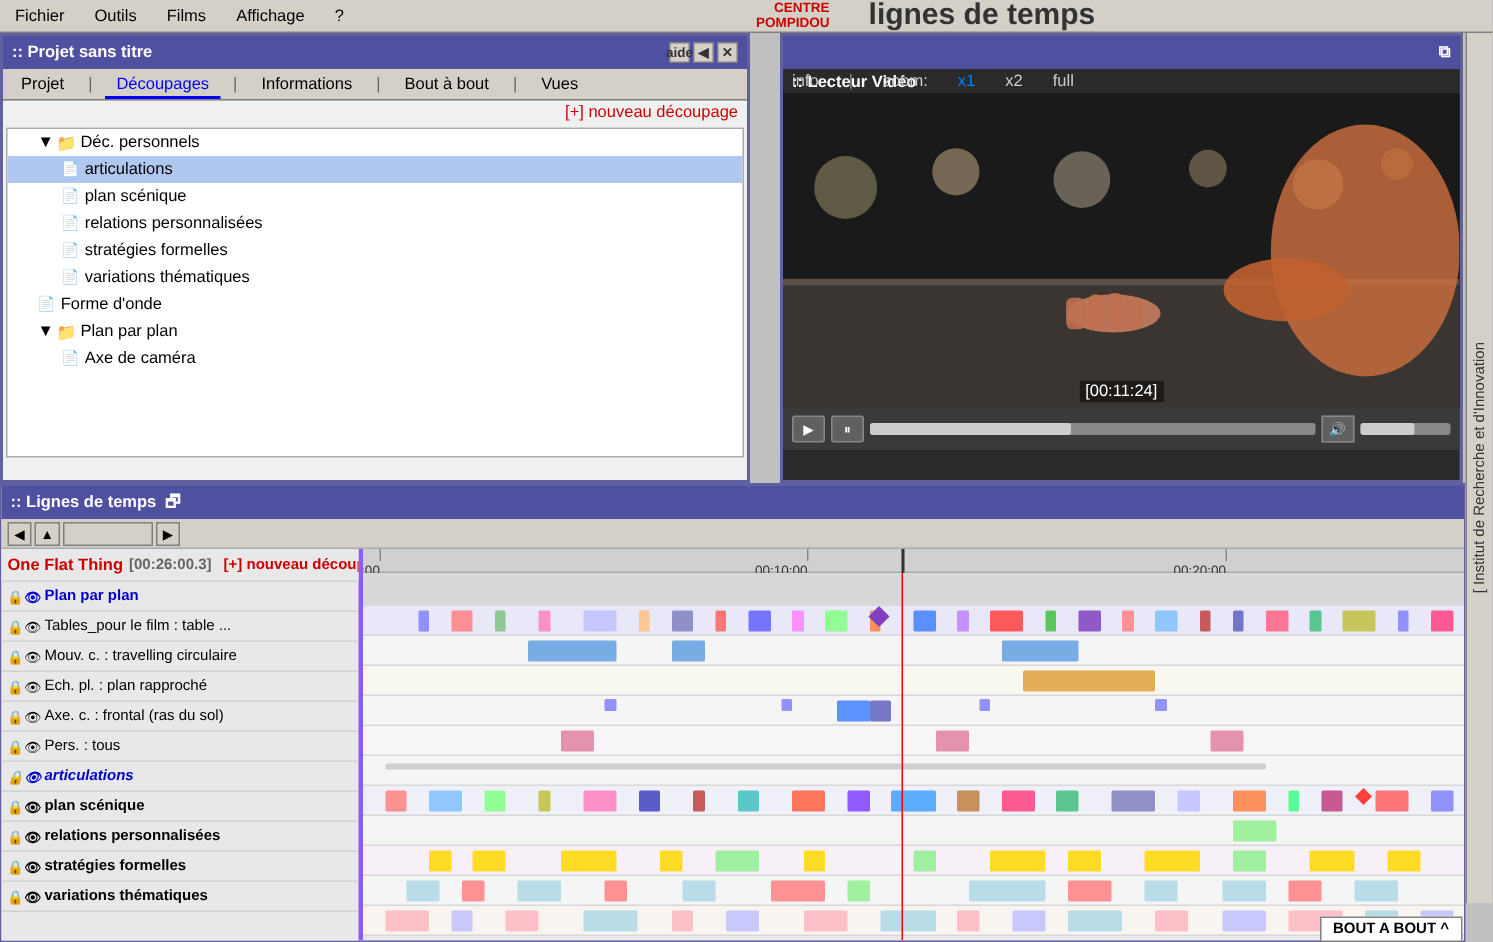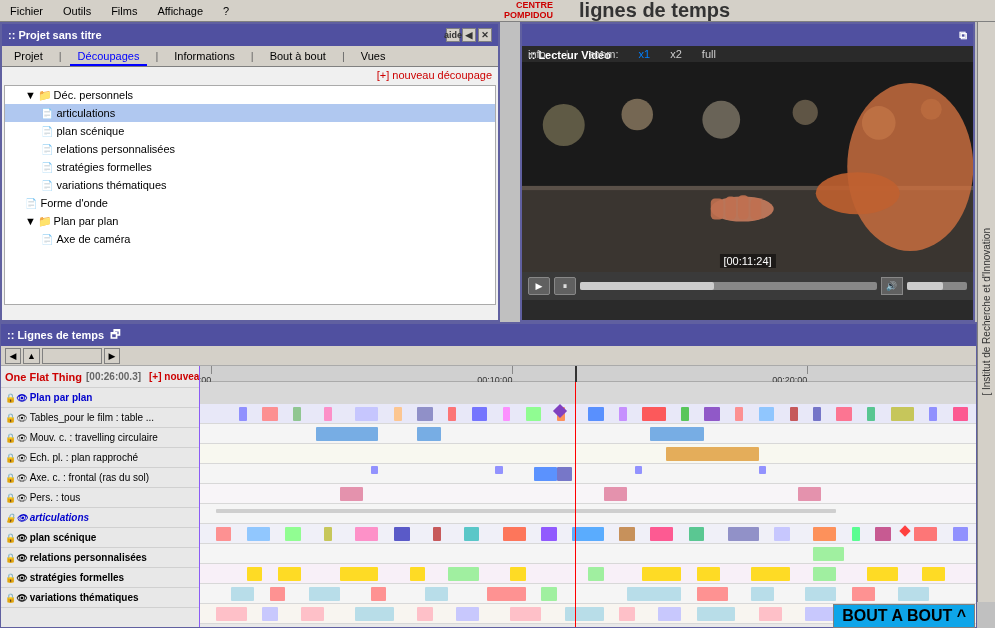--- a/index.html
+++ b/index.html
@@ -50,21 +50,21 @@
     #side-label { position: absolute; top: 22px; right: 0; width: 18px; height: 580px; background: #d4d0c8; border-left: 1px solid #808080; display: flex; align-items: center; justify-content: center; }
     #side-label span { writing-mode: vertical-rl; text-orientation: mixed; transform: rotate(180deg); font-size: 10px; color: #333; white-space: nowrap; }
 
     
     #timeline-panel { position: absolute; top: 322px; left: 0; right: 18px; bottom: 0; background: #e8e8e8; border: 1px solid #6060a0; border-top: 2px solid #6060a0; }
     #timeline-title { background: #5050a0; color: white; height: 22px; display: flex; align-items: center; padding: 0 6px; font-size: 11px; font-weight: bold; }
     #timeline-toolbar { background: #d4d0c8; height: 20px; display: flex; align-items: center; padding: 0 4px; gap: 2px; border-bottom: 1px solid #aaa; }
     .tl-btn { height: 16px; min-width: 16px; background: #d4d0c8; border: 1px solid #808080; display: flex; align-items: center; justify-content: center; font-size: 9px; cursor: pointer; padding: 0 3px; }
 
     #timeline-content { display: flex; height: calc(100% - 42px); }
-    #timeline-labels { width: 199px; background: #e8e8e8; border-right: 1px solid #8b5cf6; flex-shrink: 0; }
+    #timeline-labels { width: 241px; background: #e8e8e8; border-right: 3px solid #8b5cf6; flex-shrink: 0; }
     #timeline-ruler-and-tracks { flex: 1; overflow: hidden; position: relative; }
 
     .tl-label-row { height: 20px; display: flex; align-items: center; padding: 0 4px; font-size: 10px; border-bottom: 1px solid #d0d0d0; white-space: nowrap; overflow: hidden; }
     .tl-label-row.main-item { color: #c00; font-weight: bold; font-size: 11px; height: 22px; }
     .tl-label-row .new-dec { color: #c00; font-size: 10px; margin-left: 8px; }
     .tl-label-row.category { color: #0000cc; font-weight: bold; }
     .tl-label-row.italic-blue { color: #0000cc; font-style: italic; font-weight: bold; }
     .tl-label-row.bold-black { font-weight: bold; }
 
     
@@ -77,21 +77,21 @@
     .track-row { height: 20px; border-bottom: 1px solid #d8d8d8; position: relative; background: white; }
     .track-row:nth-child(even) { background: #f5f5f5; }
     .track-row.main-track { background: #e0e0e0; height: 22px; }
 
     
     .seg { position: absolute; height: 14px; top: 3px; border-radius: 1px; opacity: 0.85; }
 
     
     #playhead { position: absolute; top: 0; bottom: 0; width: 1px; background: red; z-index: 10; }
 
-    #bout-a-bout { position: absolute; bottom: 0; right: 20px; background: #0ea5e9; padding: 2px 8px; font-size: 16px; font-weight: bold; border: 1px solid #808080; cursor: pointer; }
+    #bout-a-bout { position: absolute; bottom: 0; right: 20px; background: #ffffff; padding: 2px 8px; font-size: 10px; font-weight: bold; border: 1px solid #808080; cursor: pointer; }
 
     
     #tree-panel::-webkit-scrollbar { width: 8px; }
     #tree-panel::-webkit-scrollbar-track { background: #f0f0f0; }
     #tree-panel::-webkit-scrollbar-thumb { background: #aaa; }
   </style>
 </head>
 <body>
 
 <div id="menubar">

